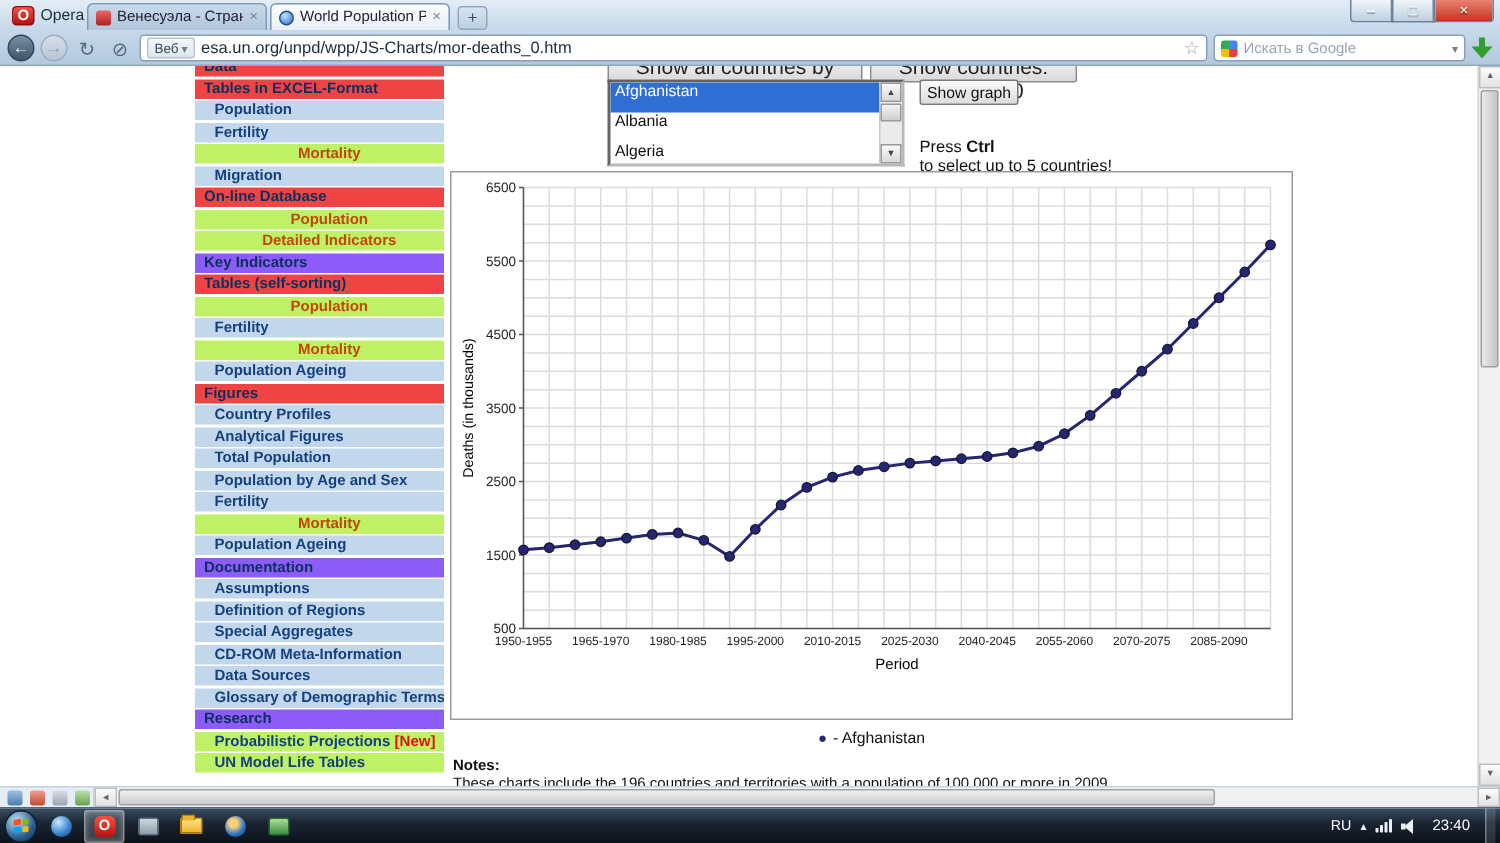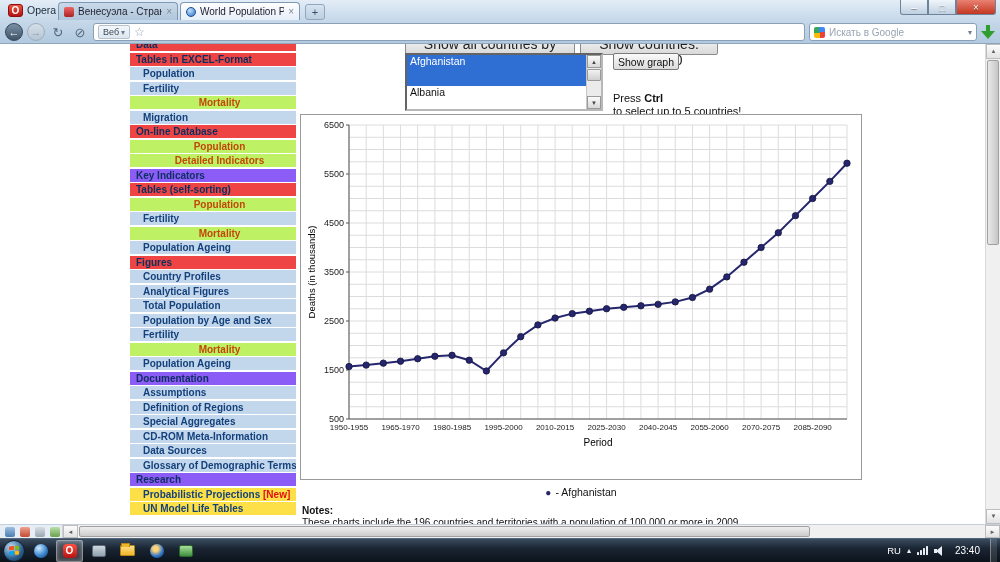--- a/index.html
+++ b/index.html
@@ -68,34 +68,34 @@
   
   #page { position:absolute; top:44px; left:0; width:985px; height:480px; background:#fff; overflow:hidden; }
 
   #sidebar { position:absolute; left:130px; top:-6px; width:166px; }
   .sb-item { height:13px; line-height:13px; margin-bottom:1.5px; font-size:10px; font-weight:bold;
     white-space:nowrap; overflow:hidden; padding-left:6px; }
   .header-blue { background:#ef4444; color:#0b2f5e; }
   .header-tan  { background:#8b5cf6; color:#0b2f5e; }
   .link-blue   { background:#c2d7ec; color:#14407c; padding-left:13px; }
   .link-orange { background:#bef264; color:#c2470a; padding-left:13px;text-align:center; }
-  .link-plain  { background:#fde047; color:#14407c; padding-left:13px; }
+  .link-plain  { background:#bef264; color:#14407c; padding-left:13px; }
   .new-badge { color:#e01010; }
 
   #main { position:absolute; left:300px; top:0; width:685px; height:480px; }
   .top-btn { position:absolute; top:-9px; height:20px; font-size:14px; color:#222;
     background:linear-gradient(#f8f8f8,#d9d9d9); border:1px solid #8b8b8b; border-radius:2px; padding:0 8px;
     font-family:"Liberation Sans",sans-serif; }
   #btn-by-year { left:105px; width:170px; }
   #btn-range { left:280px; width:138px; }
 
   #country-listbox { position:absolute; left:105px; top:9px; width:198px; height:58px; background:#fff;
     border:2px inset #b8b8b8; display:flex; }
   .lb-items { flex:1; overflow:hidden; }
-  .lb-item { height:31px; line-height:13px; font-size:10.5px; padding-left:3px; color:#111; white-space:nowrap; }
+  .lb-item { height:20px; line-height:13px; font-size:10.5px; padding-left:3px; color:#111; white-space:nowrap; }
   .lb-item.selected { background:#2f6fd3; color:#fff; }
   .lb-scroll { width:15px; background:#ebebeb; border-left:1px solid #c8c8c8; position:relative; }
   .lb-btn { position:absolute; left:0; width:14px; height:13px; background:linear-gradient(#fafafa,#d8d8d8);
     border:1px solid #9a9a9a; font-size:6px; color:#444; text-align:center; line-height:12px; }
   .lb-btn.up { top:0; } .lb-btn.down { bottom:0; }
   .lb-thumb { position:absolute; left:0; top:14px; width:14px; height:12px; background:linear-gradient(#f2f2f2,#cfcfcf);
     border:1px solid #9a9a9a; border-radius:1px; }
 
   #show-graph { position:absolute; left:313px; top:9px; width:66px; height:17px; font-size:10.5px; color:#111;
     background:linear-gradient(#fafafa,#dcdcdc); border:1px solid #7a7a7a; border-radius:2px;
@@ -204,20 +204,21 @@
   <div id="navbar">
     <div class="navbtn back">←</div>
     <div class="navbtn fwd">→</div>
     <div class="navbtn flat">↻</div>
     <div class="navbtn flat">⊘</div>
     <div id="addressbar">
       <span class="addr-badge">
         <span>Веб</span>
         <span class="caret-sm">▾</span>
       </span>
+      <input class="addr-input" value="esa.un.org/unpd/wpp/JS-Charts/mor-deaths_0.htm" style="">
       <span class="star">☆</span>
     </div>
     <div id="searchbox">
       <span class="gicon"></span>
       <input class="search-input" placeholder="Искать в Google" style="">
       <span class="caret-sm">▾</span>
     </div>
     <div class="go-arrow">
         <i class="shaft"></i>
         <i class="head"></i>

